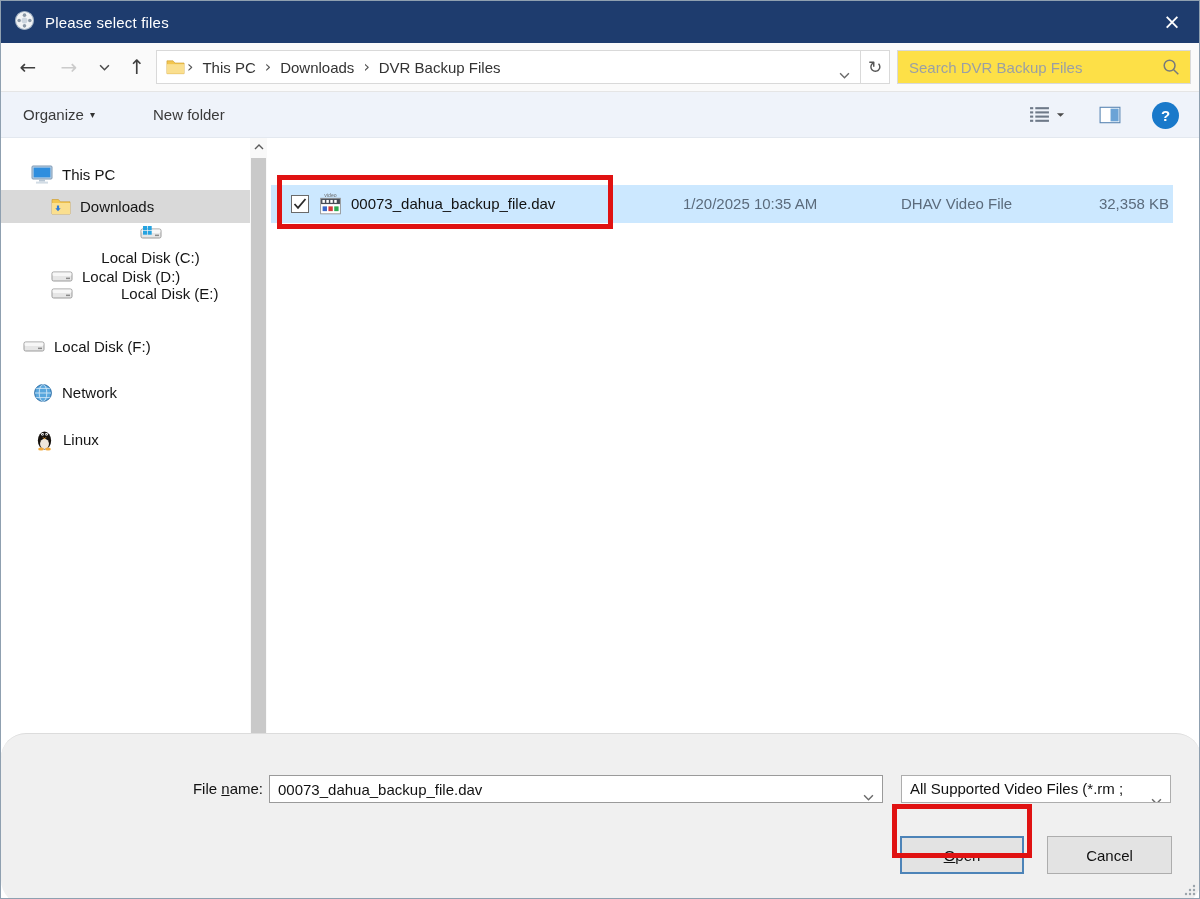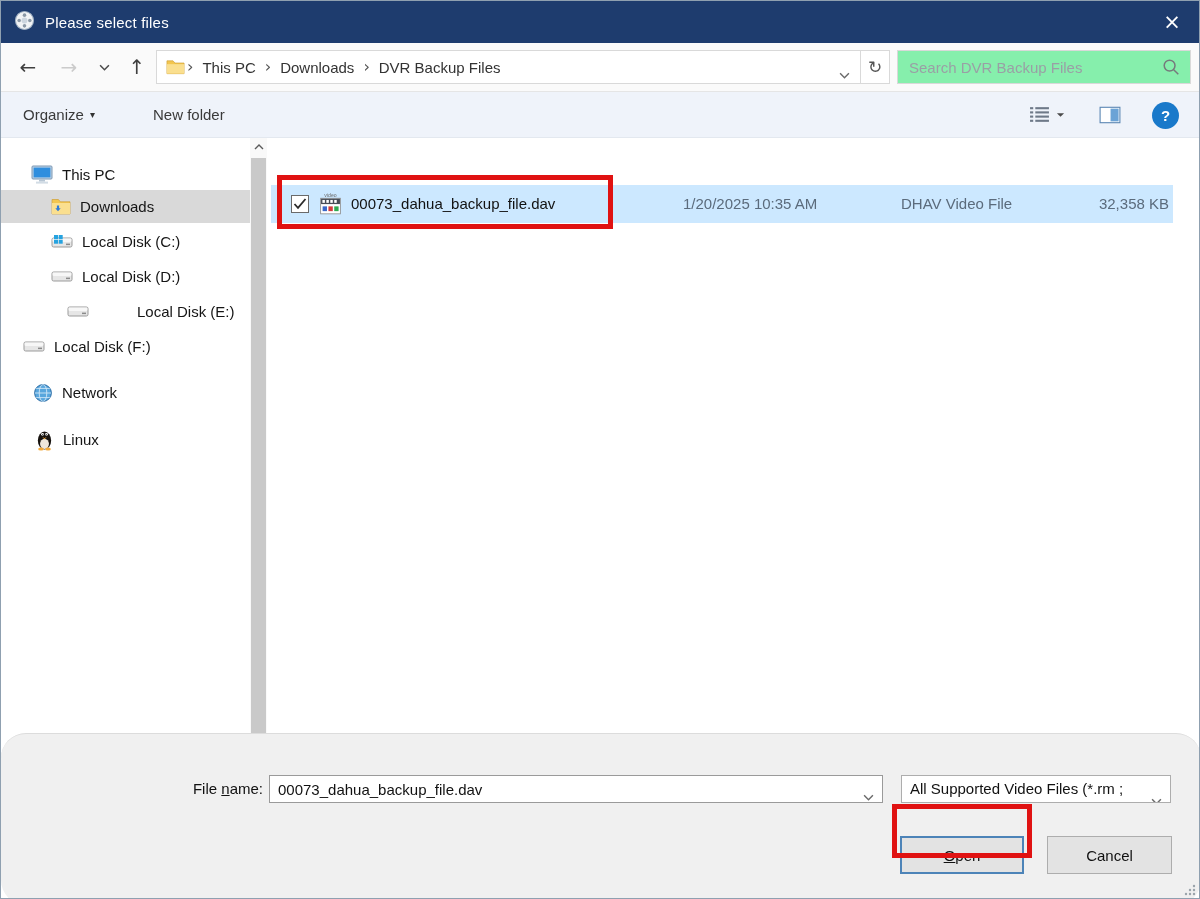--- a/index.html
+++ b/index.html
@@ -21,21 +21,21 @@
                font-family:"DejaVu Sans",sans-serif; background:transparent; border:none; }
   .addressbar { position:absolute; left:155px; top:7px; width:705px; height:34px; background:#fff;
                 border:1px solid #d9d9d9; display:flex; align-items:center; }
   .crumb { font-size:15px; color:#333; padding:0 7px; white-space:nowrap; background:none; border:none;
            font-family:"Liberation Sans","DejaVu Sans",sans-serif; }
   .crumb-sep { font-size:16px; color:#555; font-family:"DejaVu Sans",sans-serif; padding:0 2px 2px 2px; }
   .addr-chev { position:absolute; right:10px; top:14px; }
   .refresh-btn { position:absolute; left:860px; top:7px; width:29px; height:34px; background:#fff;
                  border:1px solid #d9d9d9; border-left:none; font-size:17px; color:#555; text-align:center;
                  font-family:"DejaVu Sans",sans-serif; }
-  .searchbox { position:absolute; left:896px; top:7px; width:294px; height:34px; background:#86efac;
+  .searchbox { position:absolute; left:896px; top:7px; width:294px; height:34px; background:#fde047;
                border:1px solid #d9d9d9; display:flex; align-items:center; }
   .searchbox input { flex:1; border:none; outline:none; font-size:15px; color:#444; padding:0 6px 0 11px;
                      font-family:"Liberation Sans","DejaVu Sans",sans-serif; background:transparent; }
   .searchbox input::placeholder { color:#9a9fa5; }
   .searchbox svg { margin-right:10px; flex:none; }
 
   
   .toolbar { position:absolute; left:0; top:90px; width:100%; height:47px; background:#eff3fa;
              border-top:1px solid #e5e5e5; border-bottom:1px solid #e3e8ef; }
   .tool-btn { position:absolute; top:0; height:45px; display:flex; align-items:center; gap:6px;
@@ -203,21 +203,21 @@
         <span class="ic">
           <svg width="20" height="17" viewBox="0 0 20 17">
               <path d="M1 1.5h6.4l2 2.3H19V16H1z" fill="#f3c64f" stroke="#cfa13a" stroke-width=".7"></path>
               <path d="M1 5h18v11H1z" fill="#fadf8f"></path>
               <path d="M7 7.5v4.2" stroke="#2f7bd6" stroke-width="2.2"></path>
               <path d="M4.3 10.2L7 13.3l2.7-3.1z" fill="#2f7bd6"></path>
             </svg>
         </span>
         <span>Downloads</span>
       </div>
-      <div class="side-item" style="top:87px;padding-left:50px;">
+      <div class="side-item" style="top:87px;padding-left:50px;flex-direction:column;">
         <span class="ic">
           <svg width="22" height="15" viewBox="0 0 22 15">
               <rect x="1" y="4" width="20" height="9" rx="1.6" fill="#e6e6e6" stroke="#9b9b9b"></rect>
               <rect x="1.6" y="4.6" width="18.8" height="3.4" rx="1.2" fill="#f7f7f7"></rect>
               <rect x="15" y="9.6" width="4" height="1.5" fill="#8a8a8a"></rect>
               <g fill="#26a3e0">
                 <rect x="3" y="1" width="4" height="4"></rect>
                 <rect x="7.7" y="1" width="4" height="4"></rect>
                 <rect x="3" y="5.7" width="4" height="4"></rect>
                 <rect x="7.7" y="5.7" width="4" height="4"></rect>
@@ -229,21 +229,21 @@
       <div class="side-item" style="top:122px;padding-left:50px;">
         <span class="ic">
           <svg width="22" height="15" viewBox="0 0 22 15">
               <rect x="1" y="3" width="20" height="9" rx="1.6" fill="#e6e6e6" stroke="#9b9b9b"></rect>
               <rect x="1.6" y="3.6" width="18.8" height="3.4" rx="1.2" fill="#f7f7f7"></rect>
               <rect x="15" y="8.6" width="4" height="1.5" fill="#8a8a8a"></rect>
             </svg>
         </span>
         <span>Local Disk (D:)</span>
       </div>
-      <div class="side-item" style="top:157px;padding-left:66px;gap:48px;">
+      <div class="side-item" style="top:139px;padding-left:50px;gap:48px;">
         <span class="ic">
           <svg width="22" height="15" viewBox="0 0 22 15">
               <rect x="1" y="3" width="20" height="9" rx="1.6" fill="#e6e6e6" stroke="#9b9b9b"></rect>
               <rect x="1.6" y="3.6" width="18.8" height="3.4" rx="1.2" fill="#f7f7f7"></rect>
               <rect x="15" y="8.6" width="4" height="1.5" fill="#8a8a8a"></rect>
             </svg>
         </span>
         <span>Local Disk (E:)</span>
       </div>
       <div class="side-item" style="top:192px;padding-left:22px;">

